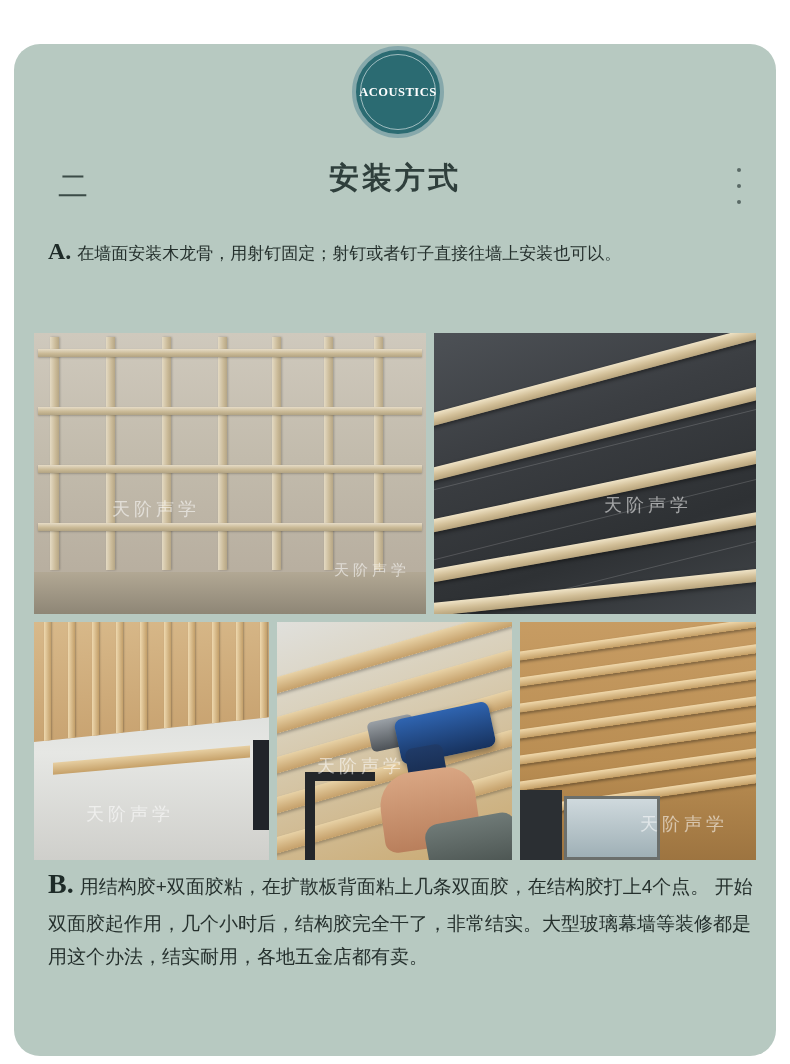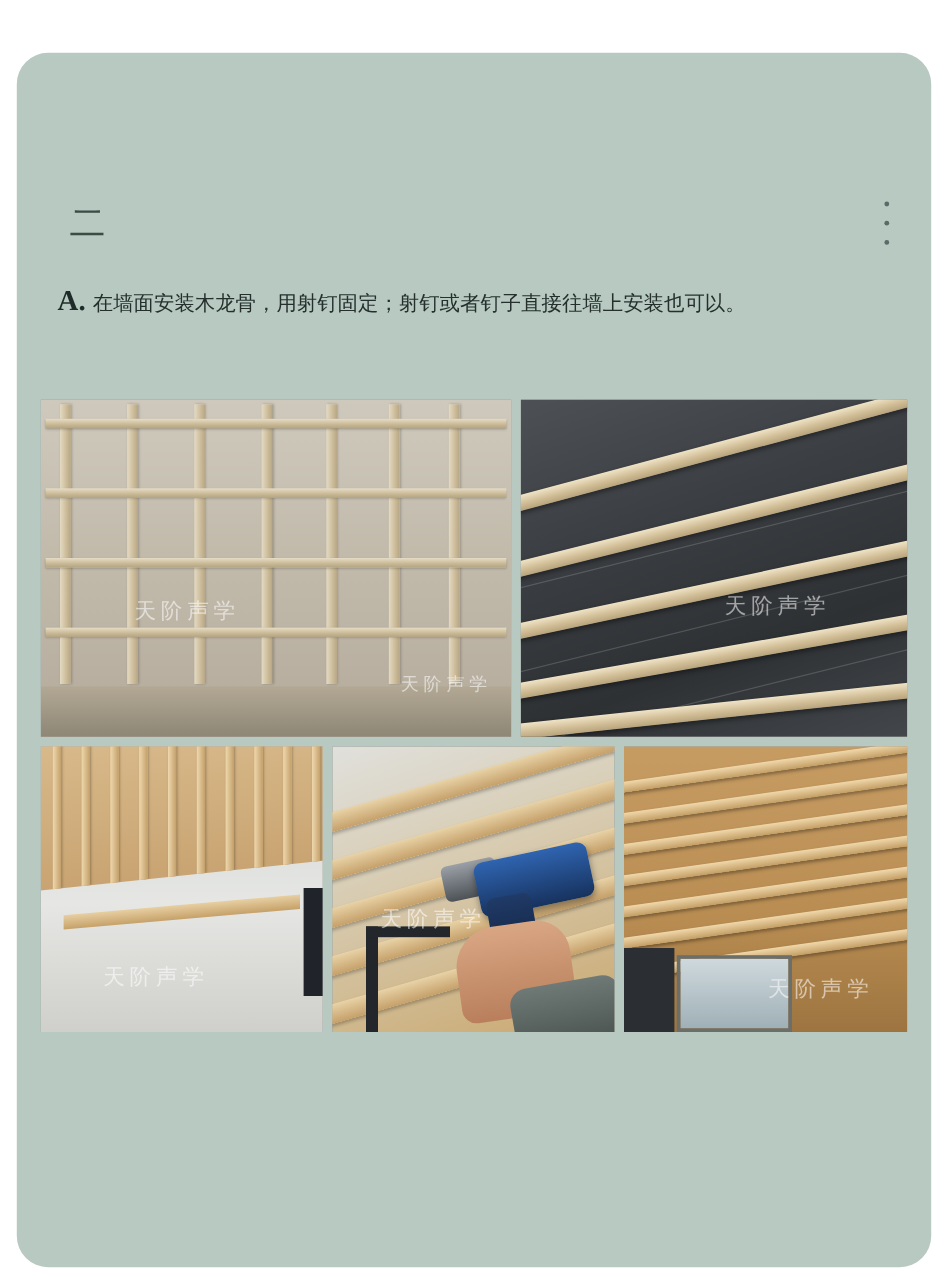--- a/index.html
+++ b/index.html
@@ -295,23 +295,29 @@
     background: #2b2f33;
   }
 </style>
 </head>
 <body>
 
 <div id="page">
 
   <div class="card"></div>
 
+  <div class="badge">
+    <div class="badge-inner">
+      <span class="badge-text">ACOUSTICS</span>
+    </div>
+  </div>
 
   <div class="header">
     <div class="sec-num">二</div>
+    <div class="sec-title">安装方式</div>
     <div class="dots">
       <i></i>
         <i></i>
         <i></i>
     </div>
   </div>
 
   <div class="para para-a">
     <span class="label">A.</span><span>在墙面安装木龙骨，用射钉固定；射钉或者钉子直接往墙上安装也可以。</span>
   </div>
@@ -395,14 +401,17 @@
       <div class="beam" style="top:116px"></div>
       <div class="beam" style="top:142px"></div>
       <div class="beam" style="top:168px"></div>
       <div class="dk"></div>
       <div class="win"></div>
       <div class="wm" style="left:120px; top:190px;">天阶声学</div>
     </div>
 
   </div>
 
+  <div class="para para-b">
+    <span class="label">B.</span><span>用结构胶+双面胶粘，在扩散板背面粘上几条双面胶，在结构胶打上4个点。 开始双面胶起作用，几个小时后，结构胶完全干了，非常结实。大型玻璃幕墙等装修都是用这个办法，结实耐用，各地五金店都有卖。</span>
+  </div>
 
 </div>
 
 </body></html>

